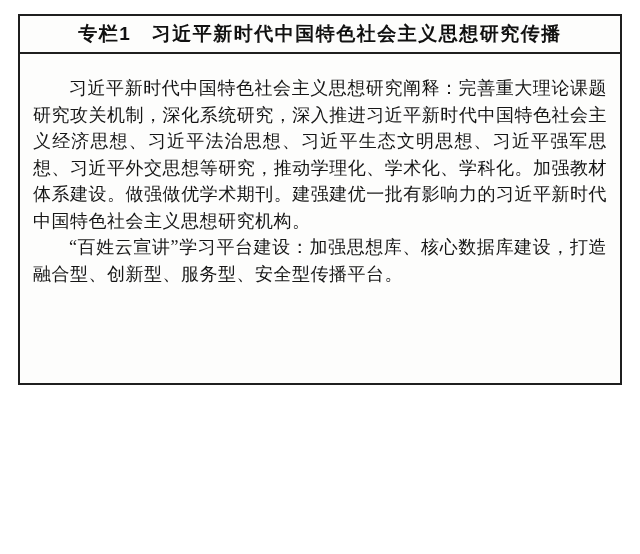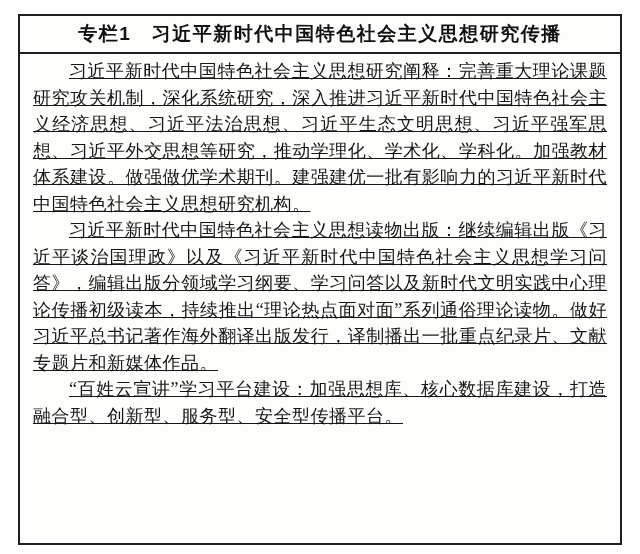--- a/index.html
+++ b/index.html
@@ -14,60 +14,58 @@
     background: #ffffff;
     overflow: hidden;
     font-family: "Liberation Serif", "DejaVu Serif", serif;
     color: #1b1b1b;
   }
   .panel {
     position: absolute;
     left: 18px;
     top: 14px;
     width: 604px;
-    height: 531px;
+    height: 371px;
     box-sizing: border-box;
     border: 2px solid #1f1f1f;
     background: #fdfdfc;
   }
   .panel-title {
     box-sizing: border-box;
     height: 38px;
     border-bottom: 2px solid #1f1f1f;
     display: flex;
     align-items: center;
     justify-content: center;
     font-family: "Liberation Sans", "DejaVu Sans", sans-serif;
     font-weight: bold;
     font-size: 19px;
     letter-spacing: 1.5px;
     color: #111111;
     white-space: nowrap;
   }
   .panel-body {
     box-sizing: border-box;
-    padding: 4px 13px 0 13px;
+    padding: 21px 13px 0 13px;
     font-size: 18px;
     line-height: 26.5px;
     text-align: justify;
     text-justify: inter-ideograph;
     letter-spacing: 0.5px;
     color: #161616;
-    text-decoration: underline;
   }
   .panel-body p.para {
     margin: 0;
     text-indent: 2em;
   }
 </style>
 </head>
 <body>
 
 <div class="page">
   <div class="panel">
     <div class="panel-title">专栏1　习近平新时代中国特色社会主义思想研究传播</div>
     <div class="panel-body">
         <p class="para">习近平新时代中国特色社会主义思想研究阐释：完善重大理论课题研究攻关机制，深化系统研究，深入推进习近平新时代中国特色社会主义经济思想、习近平法治思想、习近平生态文明思想、习近平强军思想、习近平外交思想等研究，推动学理化、学术化、学科化。加强教材体系建设。做强做优学术期刊。建强建优一批有影响力的习近平新时代中国特色社会主义思想研究机构。</p>
-        <p class="para">习近平新时代中国特色社会主义思想读物出版：继续编辑出版《习近平谈治国理政》以及《习近平新时代中国特色社会主义思想学习问答》，编辑出版分领域学习纲要、学习问答以及新时代文明实践中心理论传播初级读本，持续推出“理论热点面对面”系列通俗理论读物。做好习近平总书记著作海外翻译出版发行，译制播出一批重点纪录片、文献专题片和新媒体作品。</p>
         <p class="para">“百姓云宣讲”学习平台建设：加强思想库、核心数据库建设，打造融合型、创新型、服务型、安全型传播平台。</p>
       </div>
   </div>
 </div>
 
 </body></html>

